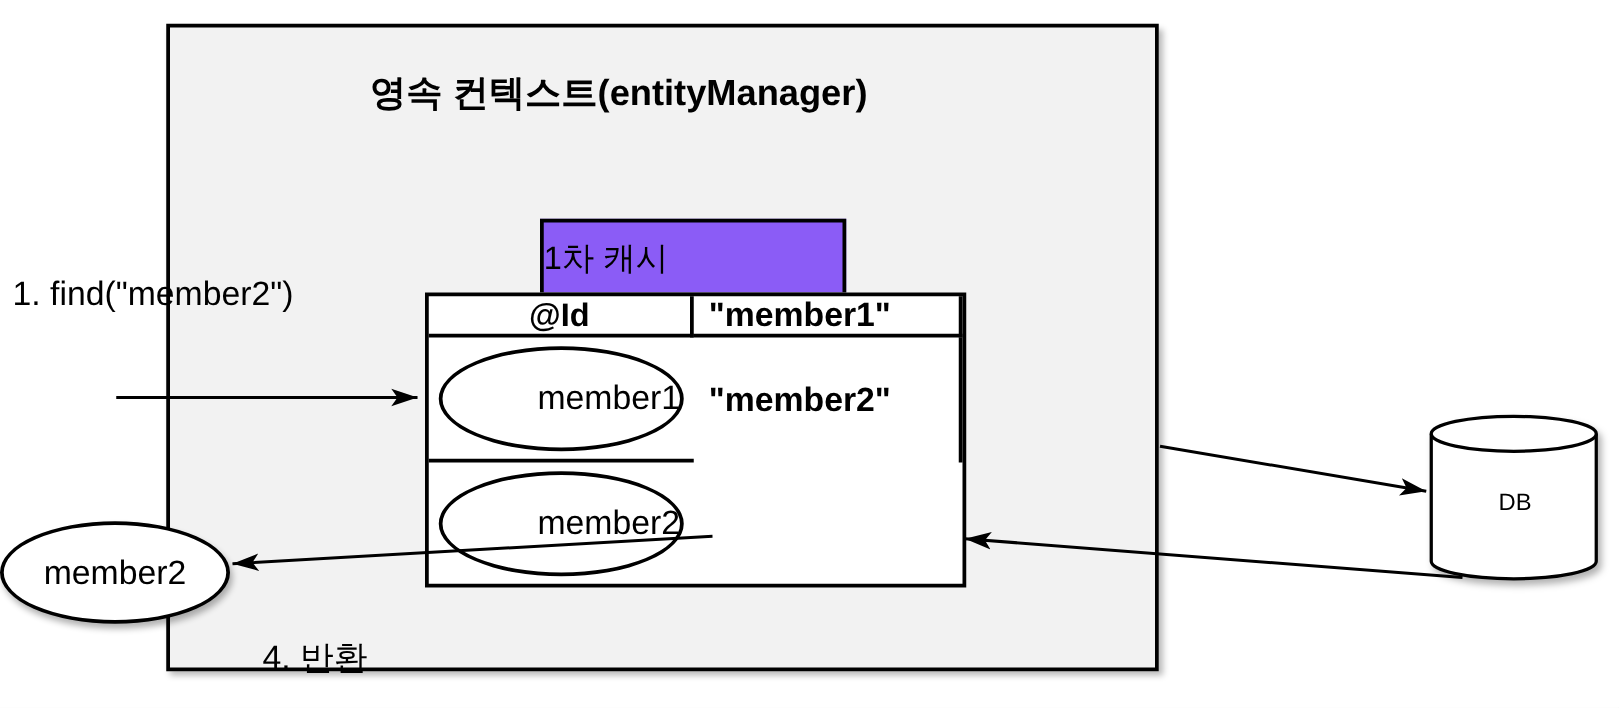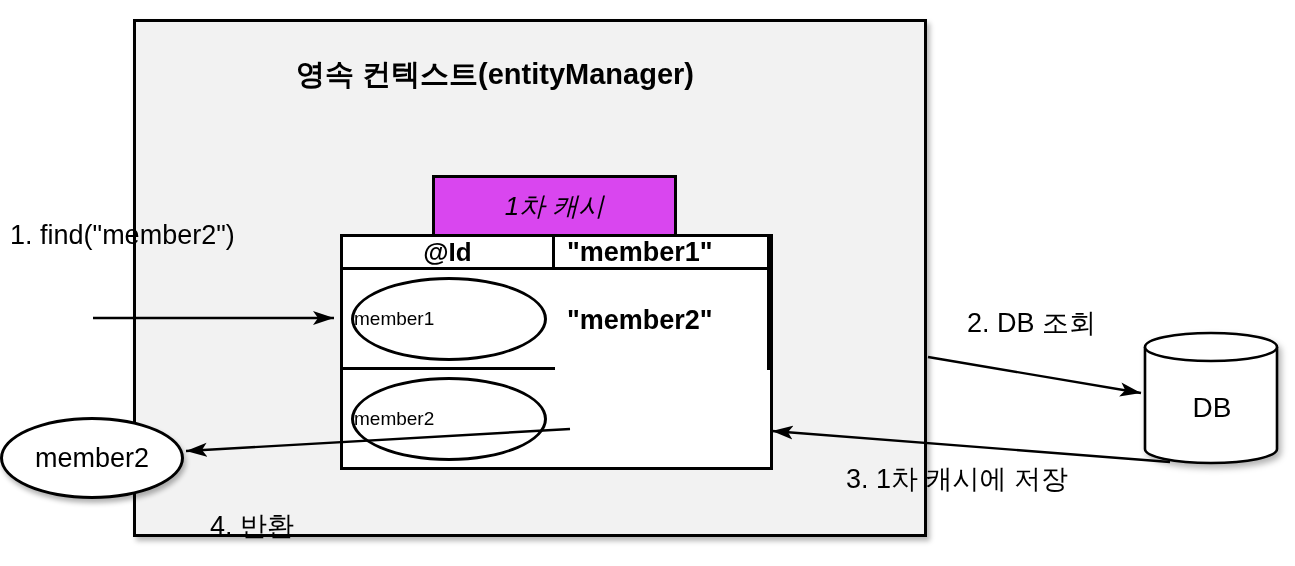--- a/index.html
+++ b/index.html
@@ -15,64 +15,63 @@
     background:#f2f2f2;border:3px solid #000;box-sizing:border-box;
     box-shadow:3px 4px 5px rgba(0,0,0,.28);
   }
   .context-title{
     position:absolute;left:133px;top:55px;width:724px;
     text-align:center;font-size:29px;font-weight:bold;letter-spacing:0;
   }
   
   .cache-box{
     position:absolute;left:432px;top:175px;width:245px;height:62px;
-    background:#d946ef;border:3px solid #000;box-sizing:border-box;
-    display:flex;align-items:center;justify-content:center;
+    background:#8b5cf6;border:3px solid #000;box-sizing:border-box;
+    display:flex;align-items:center;
     font-size:26px;
-    font-style:italic;
   }
   
   .cache-table{
     position:absolute;left:340px;top:234px;width:433px;height:236px;
     background:#fff;border:3px solid #000;box-sizing:border-box;
     display:grid;grid-template-columns:212px 1fr;grid-template-rows:33px 100px 1fr;
   }
   .cache-table .cell{box-sizing:border-box;display:flex;align-items:center;}
   .cache-table .col1{border-right:3px solid #000;}
   .cache-table .hdr{
     justify-content:center;font-weight:bold;font-size:26px;
     border-bottom:3px solid #000;
   }
   .cache-table .idcell{
     font-weight:bold;font-size:27px;padding-left:12px;
   }
   .cache-table .r1{border-bottom:3px solid #000;}
   .cache-table .entcell{justify-content:center;}
   .entity-ellipse{
     width:196px;height:84px;border:3px solid #000;border-radius:50%;
-    background:#fff;display:flex;align-items:center;justify-content:flex-start;
-    font-size:19px;box-sizing:border-box;
+    background:#fff;display:flex;align-items:center;justify-content:flex-end;
+    font-size:27px;box-sizing:border-box;
   }
   
   .result-ellipse{
     position:absolute;left:0px;top:417px;width:184px;height:82px;
     border:3px solid #000;border-radius:50%;background:#fff;box-sizing:border-box;
     display:flex;align-items:center;justify-content:center;font-size:27px;
     box-shadow:2px 4px 5px rgba(0,0,0,.3);
   }
   
   .note{position:absolute;font-size:27px;white-space:nowrap;}
   .note-step1-l1{left:10px;top:220px;}
   .note-step1-l2{left:33px;top:254px;}
   .note-step2{left:967px;top:305px;}
   .note-step3{left:846px;top:461px;}
   .note-step4{left:210px;top:460px;margin-top:48px;}
   .db-label{
     position:absolute;left:1146px;top:392px;width:132px;text-align:center;
-    font-size:28px;z-index:6;
+    font-size:19px;z-index:6;
   }
   .arrow-layer{
     position:absolute;left:0;top:0;width:1295px;height:566px;
     z-index:5;pointer-events:none;
   }
   .cyl{filter:drop-shadow(3px 4px 3px rgba(0,0,0,.3));}
 </style>
 </head>
 <body>
 
@@ -102,22 +101,20 @@
         <span>member2</span>
       </div>
     </div>
   </div>
 
   <div class="result-ellipse">
     <span>member2</span>
   </div>
 
   <div class="note note-step1-l1">1. find("member2")</div>
-  <div class="note note-step2">2. DB 조회</div>
-  <div class="note note-step3">3. 1차 캐시에 저장</div>
   <div class="note note-step4">4. 반환</div>
 
   <svg class="arrow-layer" viewBox="0 0 1295 566" xmlns="http://www.w3.org/2000/svg">
     <defs>
       <marker id="ah" markerWidth="22" markerHeight="16" refX="21" refY="8" orient="auto" markerUnits="userSpaceOnUse">
         <path d="M0,1 L21,8 L0,15 L5,8 Z" fill="#000"></path>
       </marker>
     </defs>
     <line x1="93" y1="318" x2="334" y2="318" stroke="#000" stroke-width="2.4" marker-end="url(#ah)"></line>
     <line x1="928" y1="357" x2="1141" y2="393" stroke="#000" stroke-width="2.4" marker-end="url(#ah)"></line>

